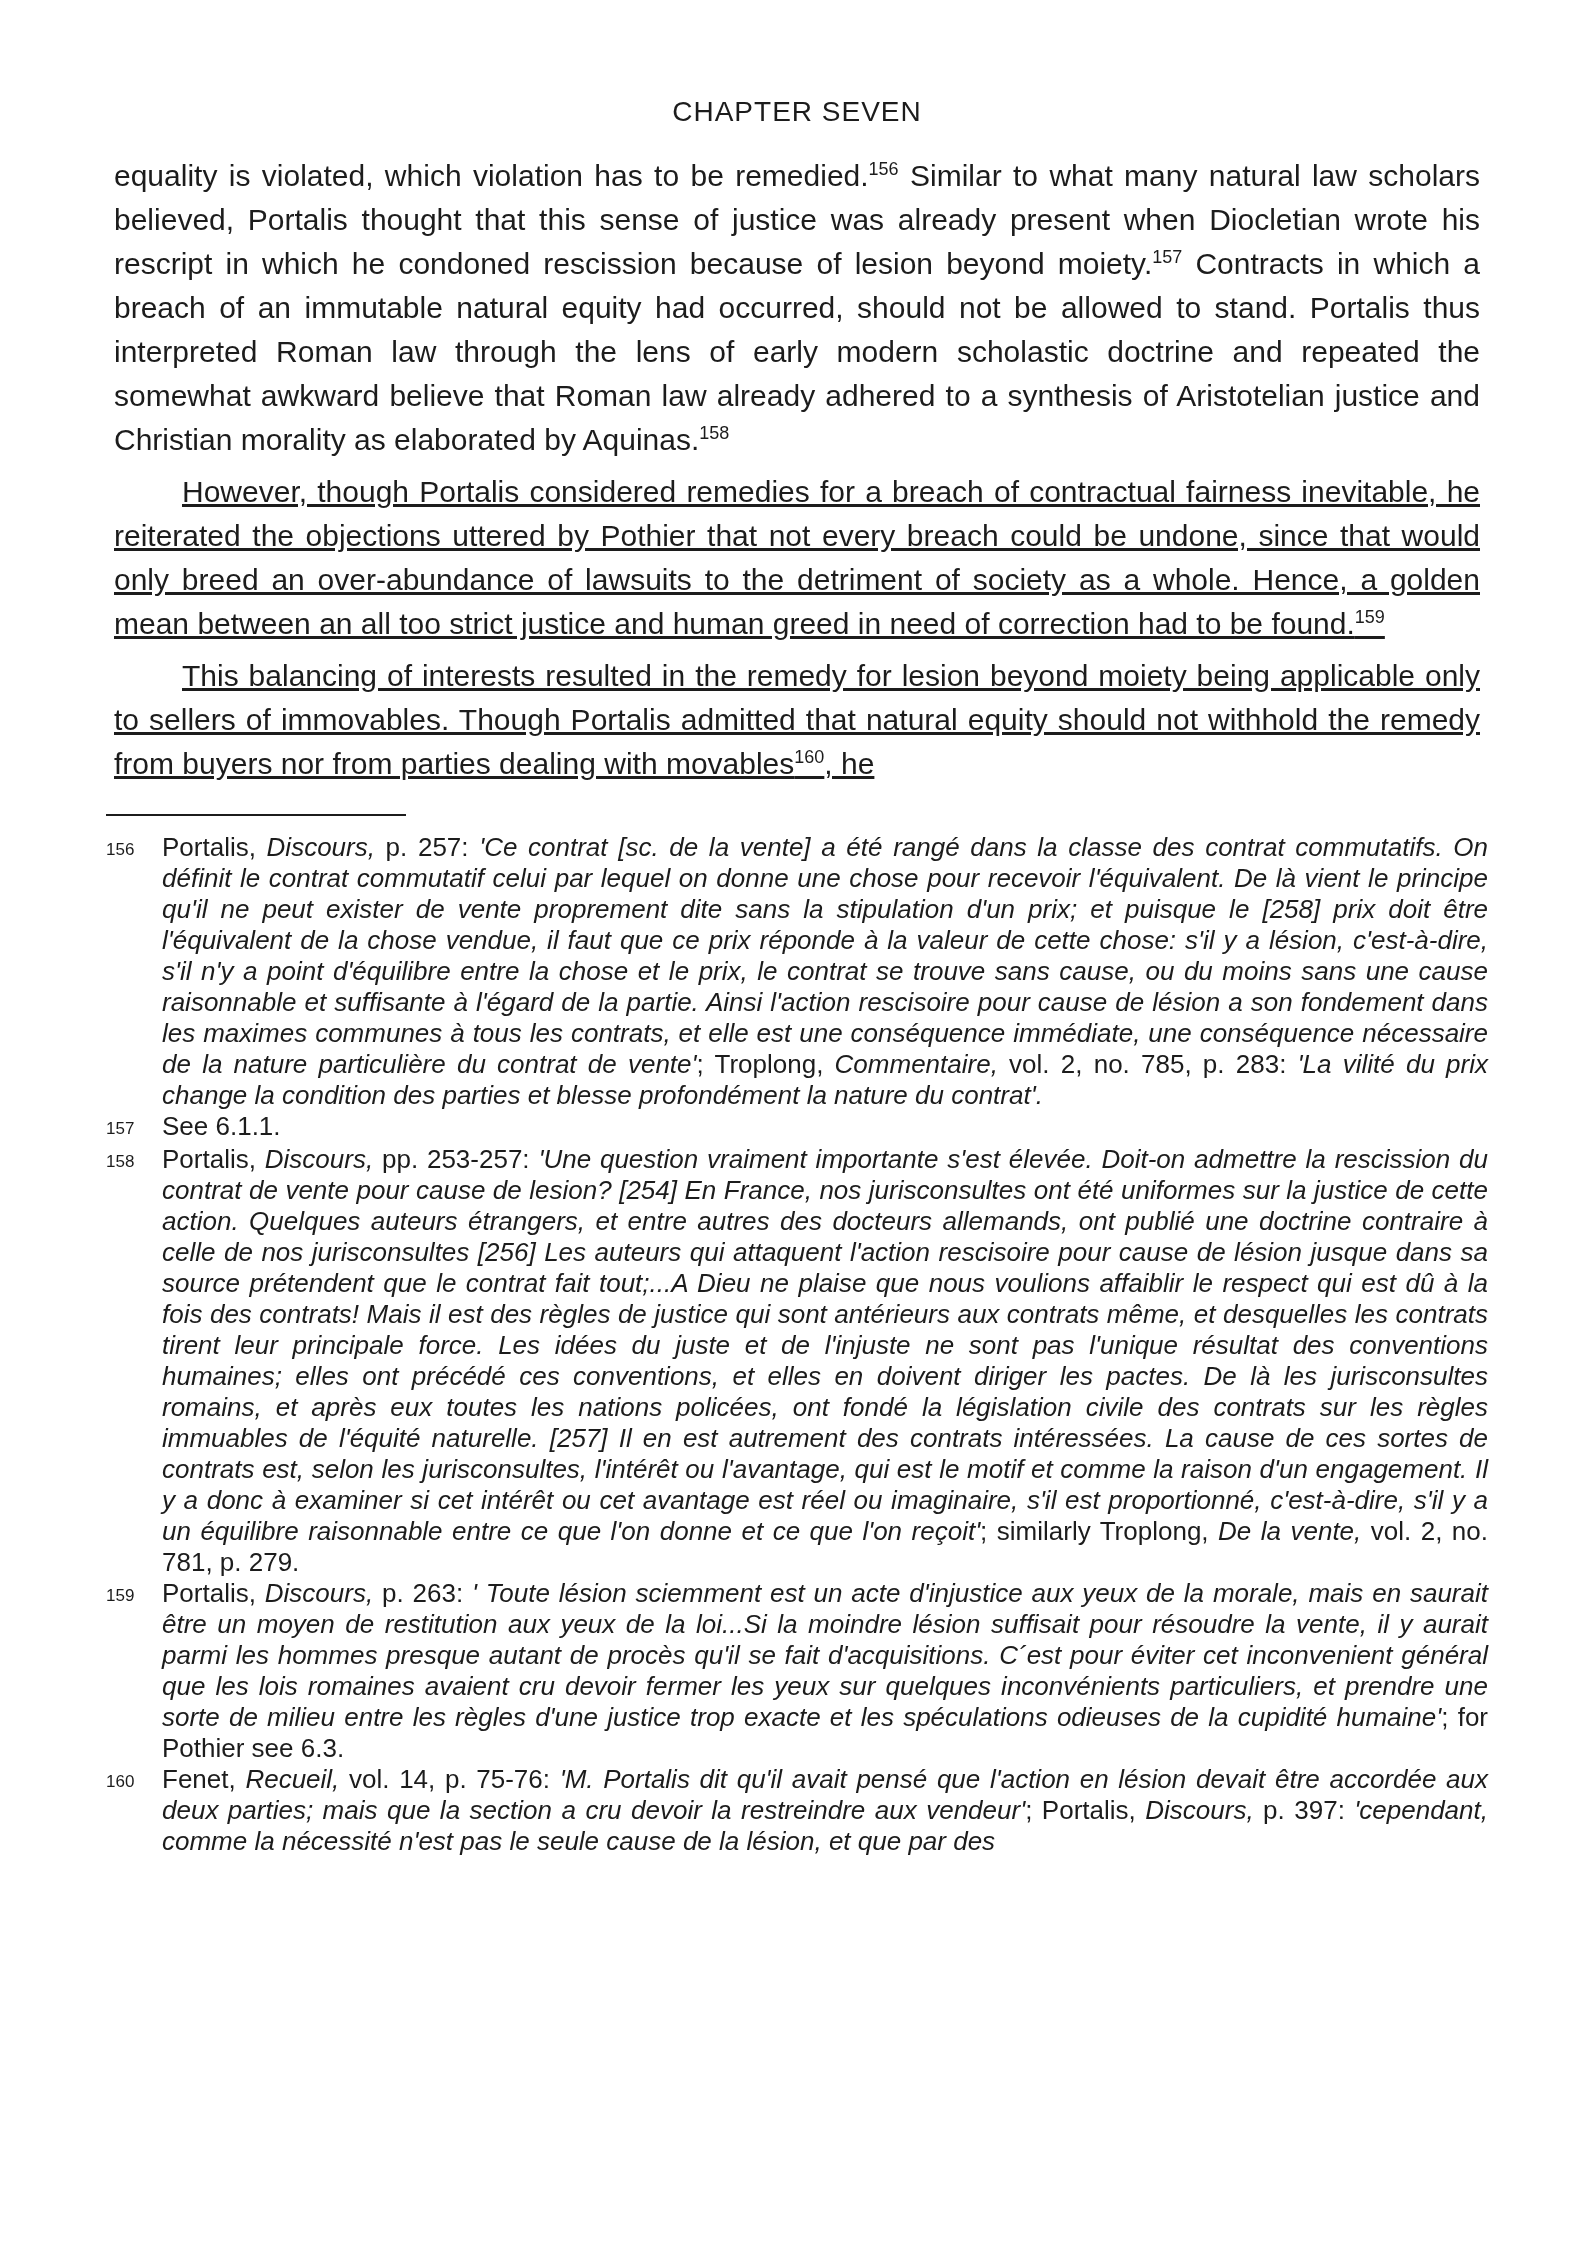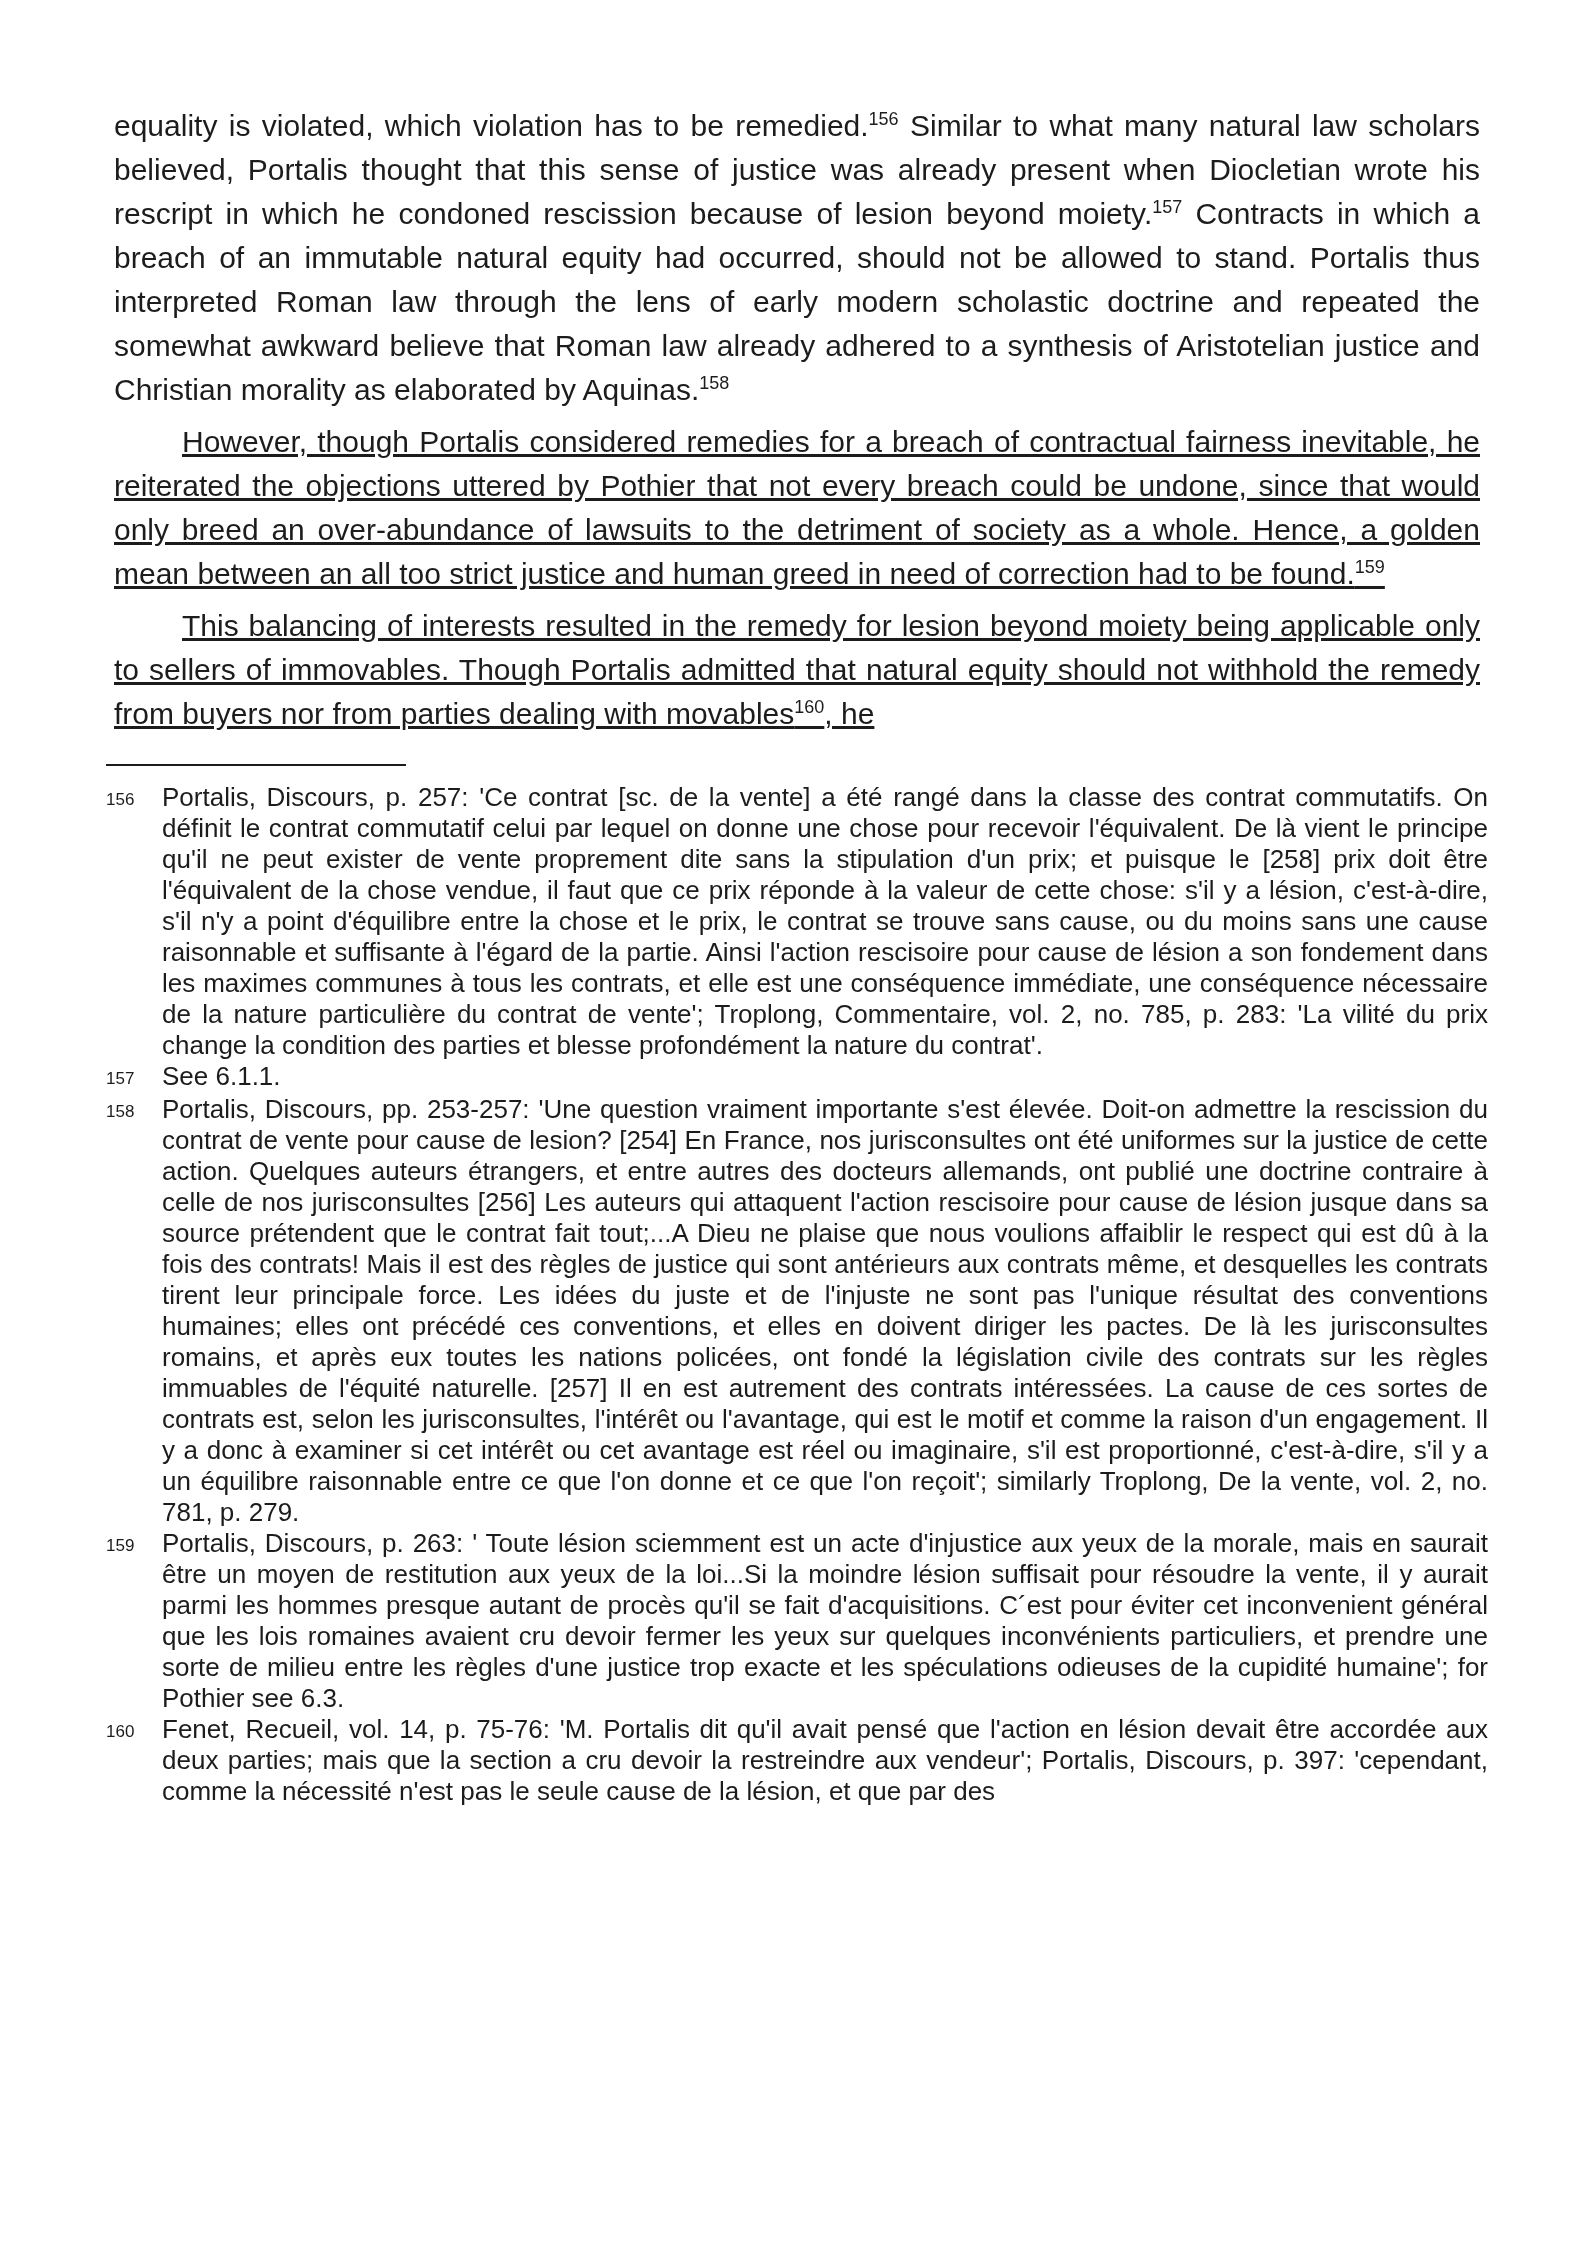--- a/index.html
+++ b/index.html
@@ -53,32 +53,34 @@
     flex: none;
     width: 56px;
     font-size: 17px;
     padding-top: 2px;
   }
   .fn-text {
     flex: 1;
     text-align: justify;
   }
   .it {
+    font-style: italic;
     margin-top: 32px;
   }
   .page-number {
     text-align: center;
     font-size: 27px;
     margin-top: 26px;
   }
 </style>
 </head>
 <body>
 
 <div class="page">
+  <div class="chapter-header">CHAPTER SEVEN</div>
 
   <div class="body-text">
       <p class=""><span>equality is violated, which violation has to be remedied.</span><sup class="fnref">156</sup><span> Similar to what many natural law scholars believed, Portalis thought that this sense of justice was already present when Diocletian wrote his rescript in which he condoned rescission because of lesion beyond moiety.</span><sup class="fnref">157</sup><span> Contracts in which a breach of an immutable natural equity had occurred, should not be allowed to stand. Portalis thus interpreted Roman law through the lens of early modern scholastic doctrine and repeated the somewhat awkward believe that Roman law already adhered to a synthesis of Aristotelian justice and Christian morality as elaborated by Aquinas.</span><sup class="fnref">158</sup></p>
       <p class="indent"><span>However, though Portalis considered remedies for a breach of contractual fairness inevitable, he reiterated the objections uttered by Pothier that not every breach could be undone, since that would only breed an over-abundance of lawsuits to the detriment of society as a whole. Hence, a golden mean between an all too strict justice and human greed in need of correction had to be found.</span><sup class="fnref">159</sup></p>
       <p class="indent"><span>This balancing of interests resulted in the remedy for lesion beyond moiety being applicable only to sellers of immovables. Though Portalis admitted that natural equity should not withhold the remedy from buyers nor from parties dealing with movables</span><sup class="fnref">160</sup><span>, he</span></p>
     </div>
 
   <div class="fn-separator"></div>
 
   <div class="footnotes">

